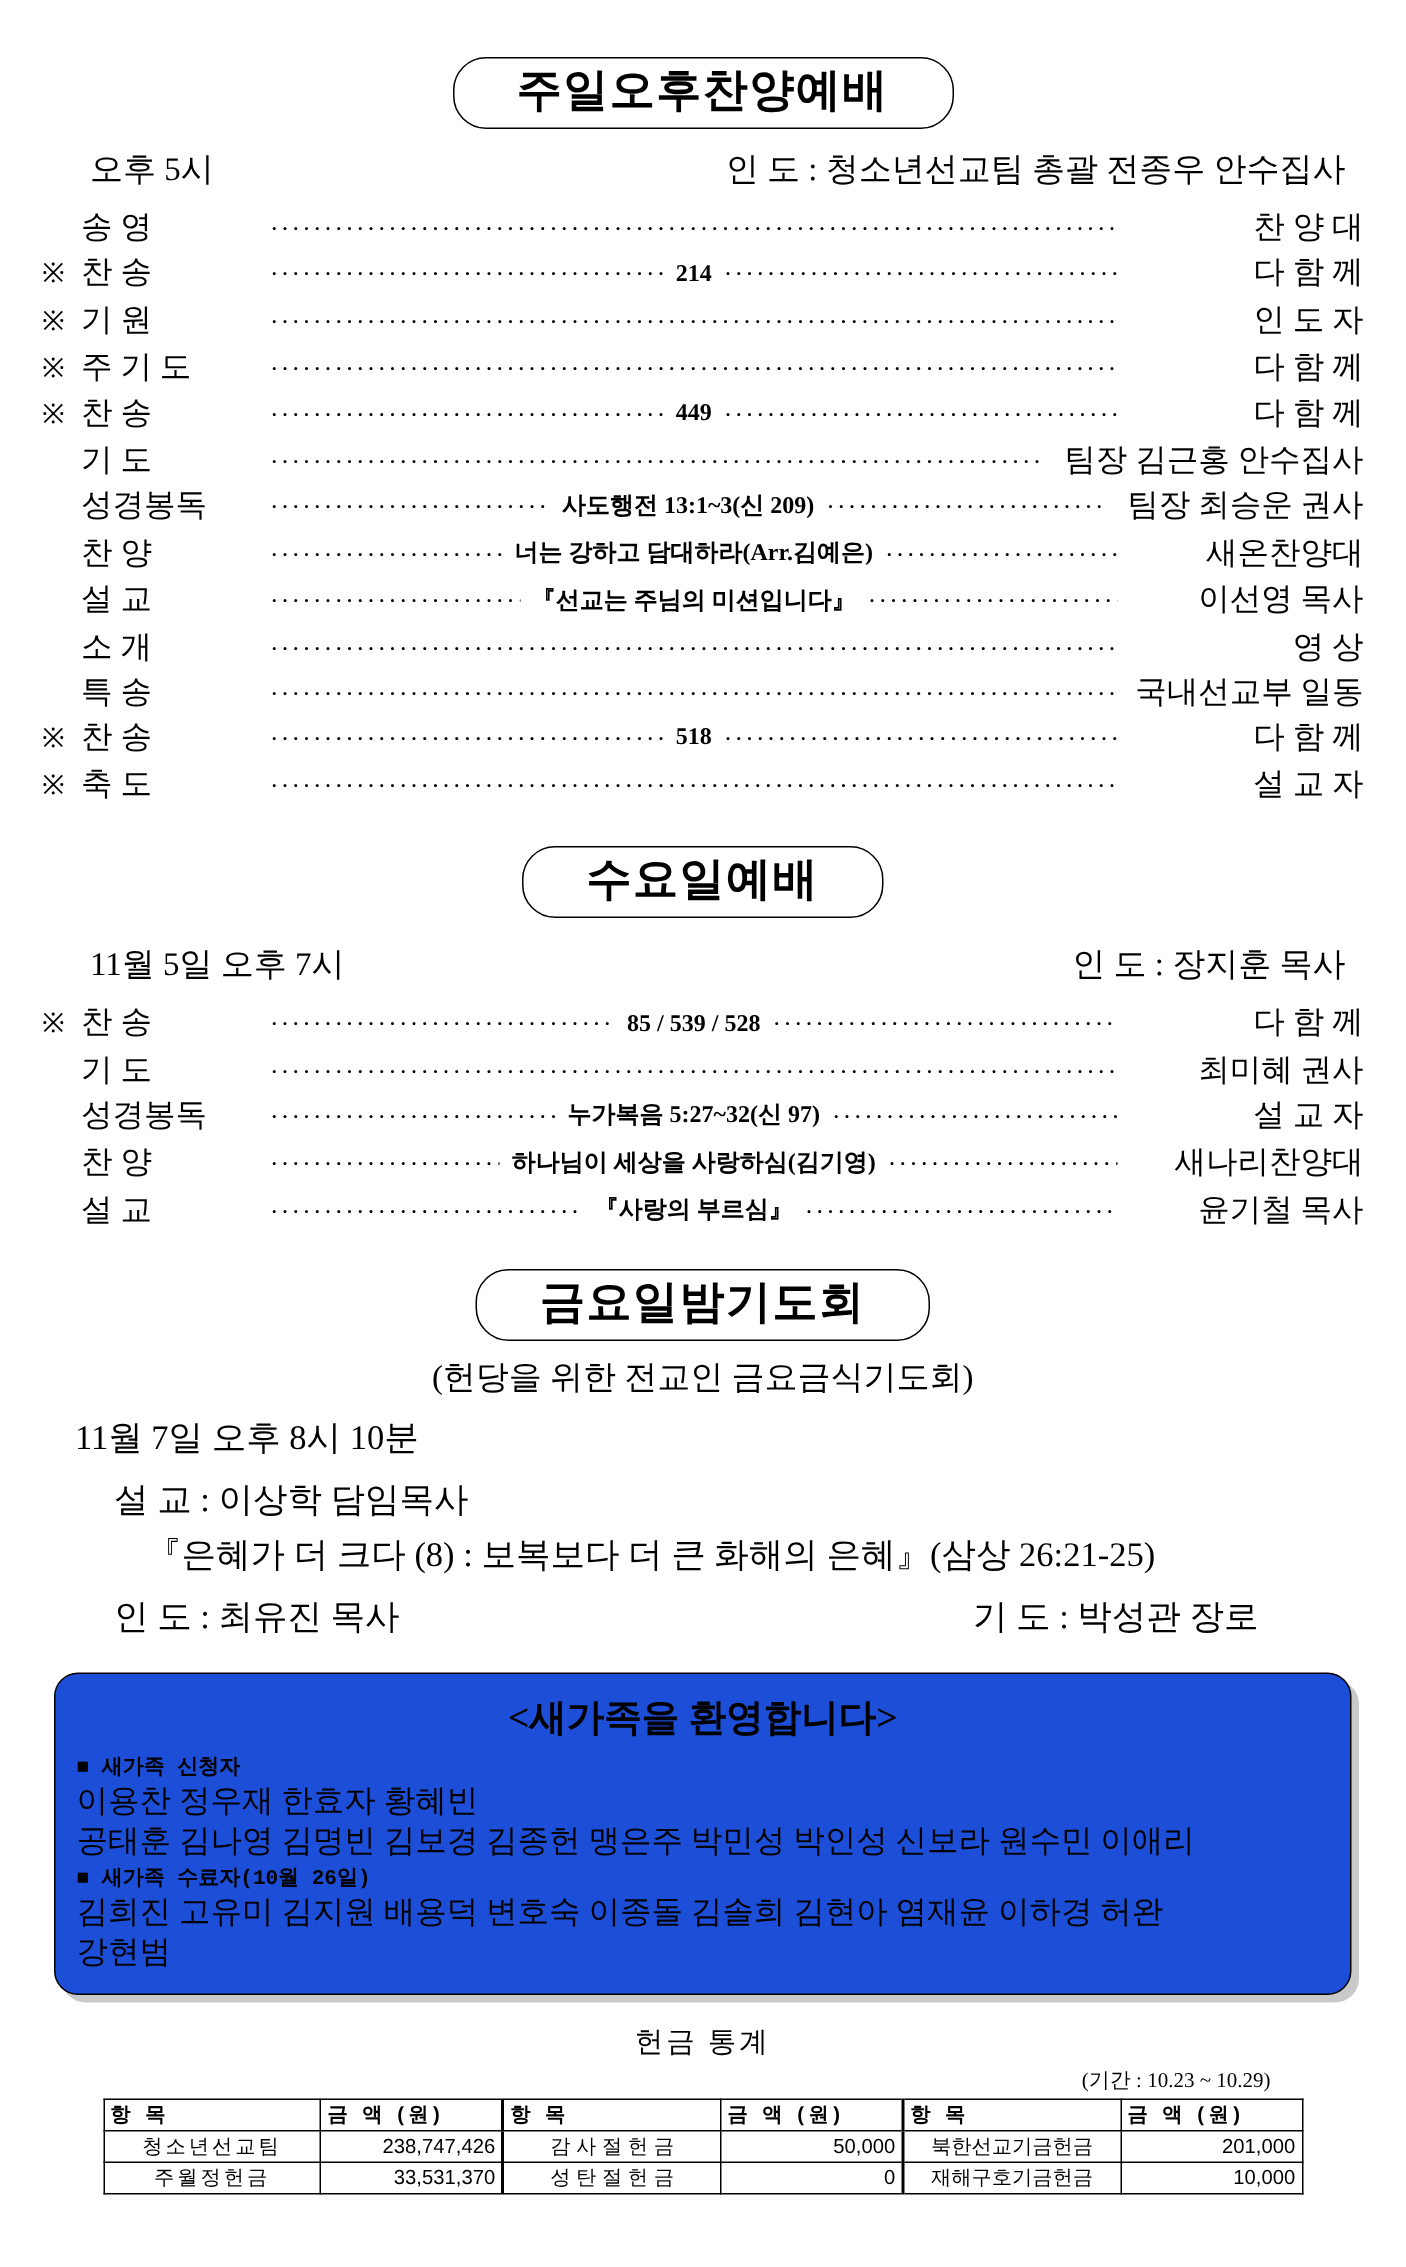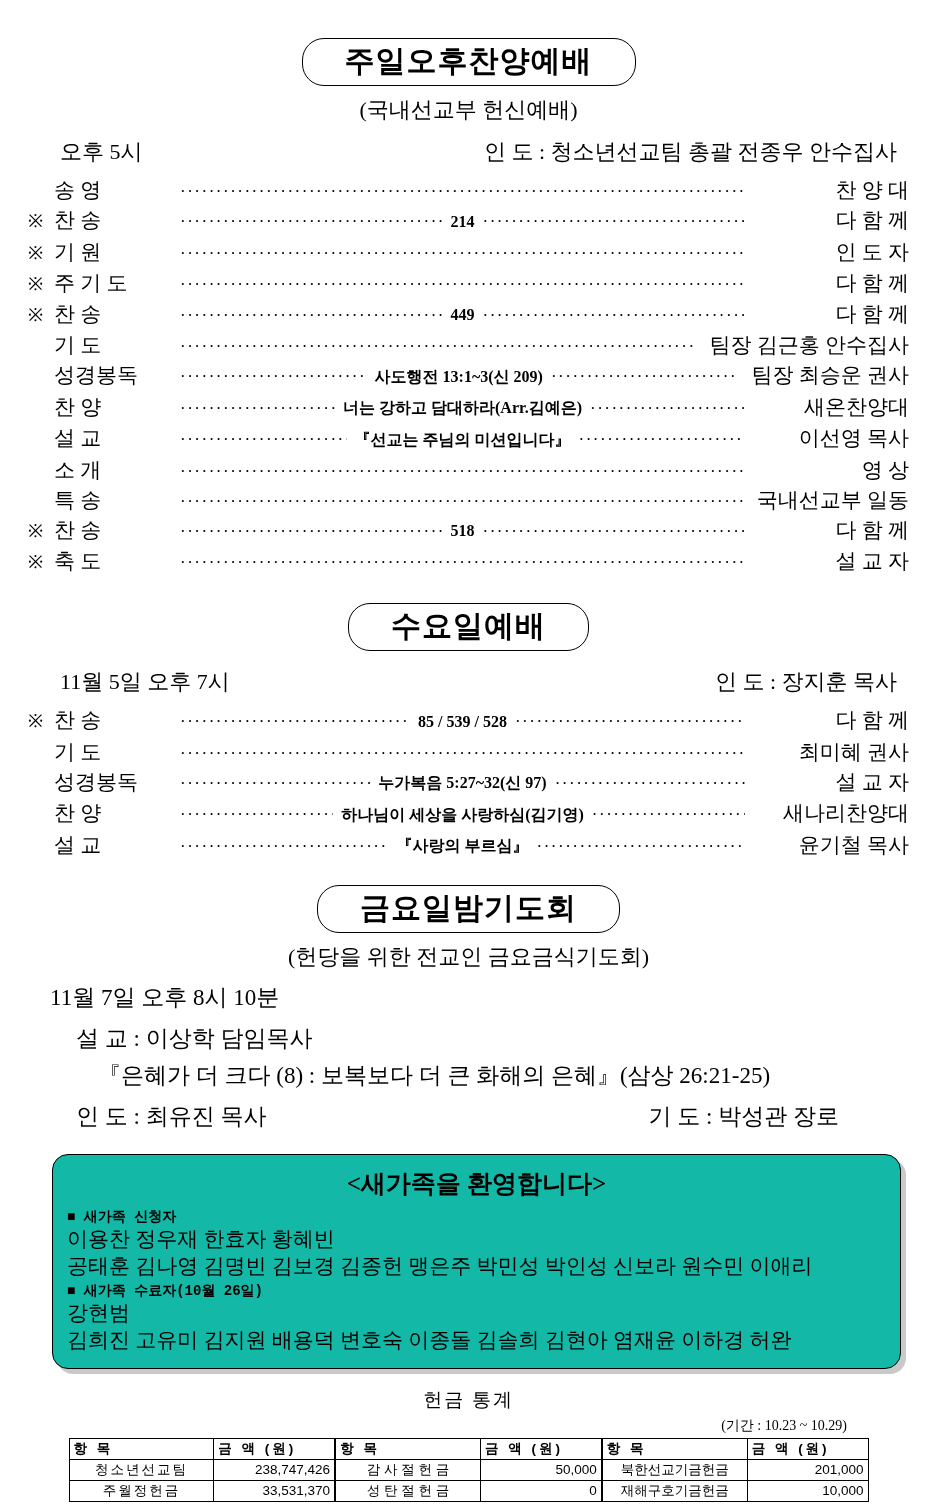--- a/index.html
+++ b/index.html
@@ -113,26 +113,26 @@
     display: flex;
     font-size: 23px;
     margin-top: 10px;
     padding-left: 48px;
   }
   .fri-row .r { margin-left: auto; padding-right: 70px; }
 
   
   .newfam {
     position: relative;
-    margin: 22px 8px 0 24px;
+    margin: 22px 8px 0 8px;
     border: 1.4px solid #000;
     border-radius: 16px;
     padding: 10px 14px 14px 14px;
     box-shadow: 5px 5px 0 0 #c9c9c9;
-    background: #14b8a6;
+    background: #1d4ed8;
   }
   .newfam h3 {
     margin: 2px 0 8px 0;
     text-align: center;
     font-size: 25px;
     font-weight: bold;
   }
   .nf-head {
     font-size: 14px;
     font-weight: bold;
@@ -179,21 +179,20 @@
   .grp-sep { border-left: 2.4px solid #000 !important; }
 </style>
 </head>
 <body>
 
 <div class="page">
 
   <div class="title-wrap" style="margin-top:38px;">
     <div class="title-pill">주일오후찬양예배</div>
   </div>
-  <div class="subtitle">(국내선교부 헌신예배)</div>
 
   <div class="svc-head">
     <div class="left">오후 5시</div>
     <div class="right">인 도 : 청소년선교팀 총괄 전종우 안수집사</div>
   </div>
 
   <div class="rows" id="sun-rows">
       <div class="row">
         <div class="mark"></div>
         <div class="label" style="justify-content: space-between; display: block; letter-spacing: 0px;">송 영</div>
@@ -419,22 +418,22 @@
     <div>인 도 : 최유진 목사</div>
     <div class="r">기 도 : 박성관 장로</div>
   </div>
 
   <div class="newfam">
     <h3>&lt;새가족을 환영합니다&gt;</h3>
     <div class="nf-head">■ 새가족 신청자</div>
     <div class="nf-body">이용찬 정우재 한효자 황혜빈</div>
     <div class="nf-body">공태훈 김나영 김명빈 김보경 김종헌 맹은주 박민성 박인성 신보라 원수민 이애리</div>
     <div class="nf-head">■ 새가족 수료자(10월 26일)</div>
+    <div class="nf-body">김희진 고유미 김지원 배용덕 변호숙 이종돌 김솔희 김현아 염재윤 이하경 허완</div>
     <div class="nf-body">강현범</div>
-    <div class="nf-body">김희진 고유미 김지원 배용덕 변호숙 이종돌 김솔희 김현아 염재윤 이하경 허완</div>
   </div>
 
   <div class="stat-title">헌금 통계</div>
   <div class="period">(기간 : 10.23 ~ 10.29)</div>
   <table class="offer">
     <thead>
         <tr id="offer-head">
           <th>항 목</th>
           <th>금 액 (원)</th>
           <th class="grp-sep">항 목</th>

